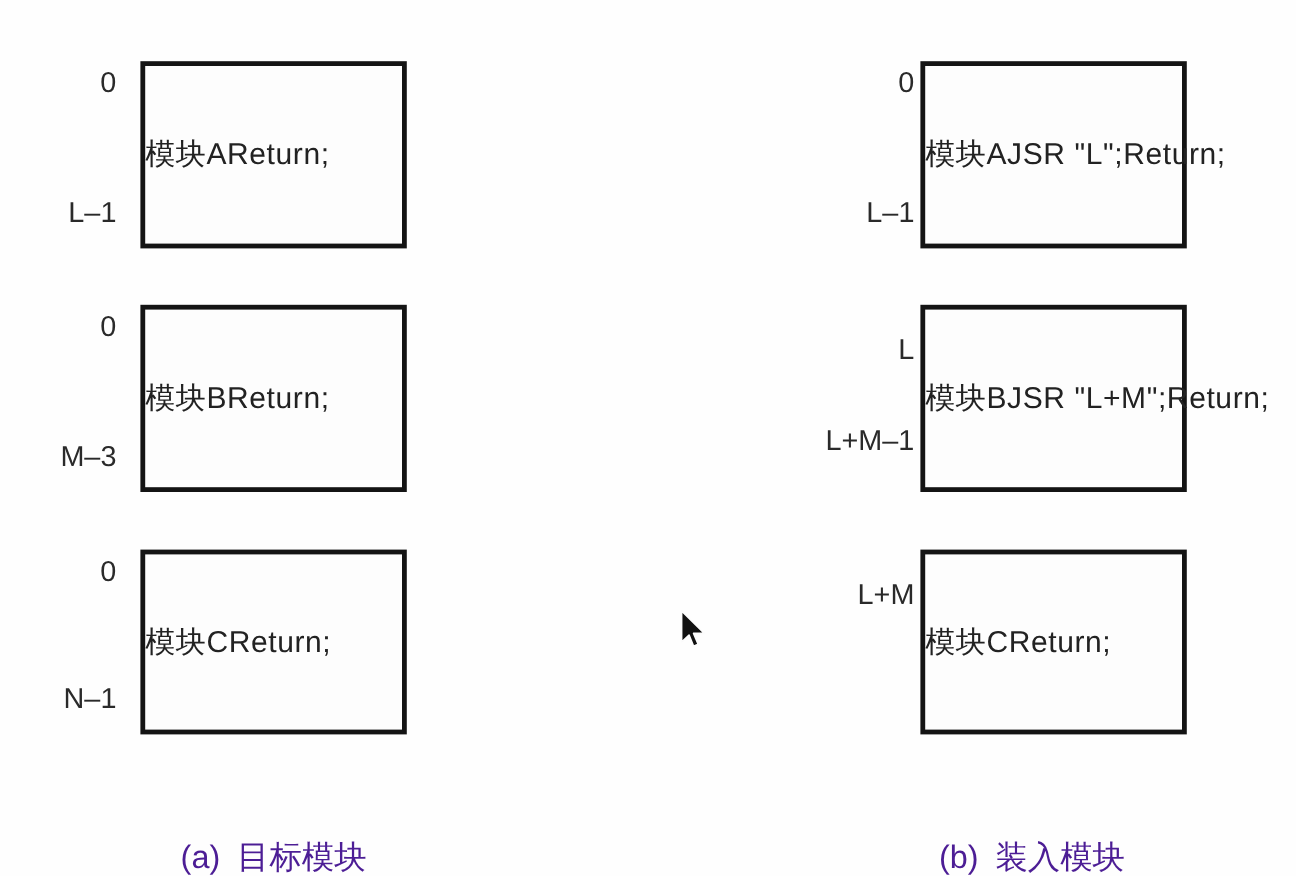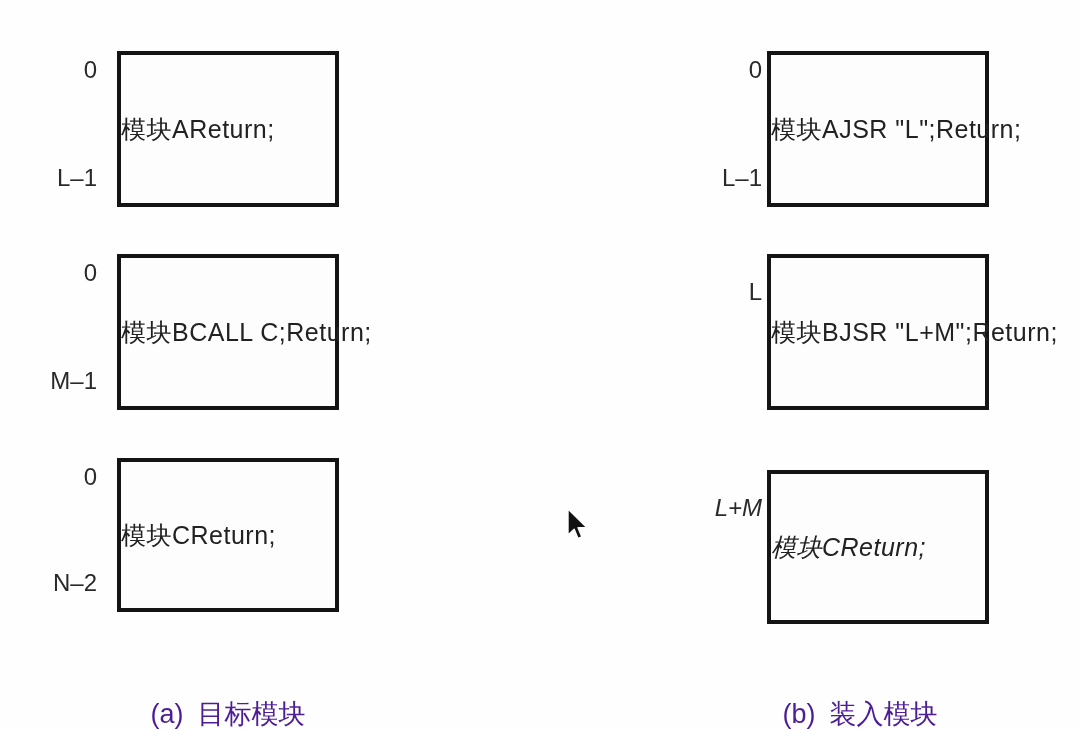--- a/index.html
+++ b/index.html
@@ -72,33 +72,32 @@
     </div>
     <div class="box">
       <div class="line">模块A</div>
       <div class="line">Return;</div>
     </div>
   </div>
 
   <div class="row ca" style="left:30px; top:254px; height:156px;">
     <div class="labels lab-std">
       <span>0</span>
-      <span>M–1</span>
+      <span>M–3</span>
     </div>
     <div class="box">
       <div class="line">模块B</div>
-      <div class="line">CALL C;</div>
       <div class="line">Return;</div>
     </div>
   </div>
 
   <div class="row ca" style="left:30px; top:458px; height:154px;">
     <div class="labels lab-std">
       <span>0</span>
-      <span>N–2</span>
+      <span>N–1</span>
     </div>
     <div class="box">
       <div class="line">模块C</div>
       <div class="line"></div>
       <div class="line">Return;</div>
     </div>
   </div>
 
   <div class="caption" style="left:117px; width:222px;">
     <span class="idx">(a)</span><span>目标模块</span>
@@ -112,29 +111,30 @@
     <div class="box">
       <div class="line">模块A</div>
       <div class="line">JSR "L";</div>
       <div class="line">Return;</div>
     </div>
   </div>
 
   <div class="row cb" style="left:645px; top:254px; height:156px;">
     <div class="labels lab-deep">
       <span>L</span>
+      <span>L+M–1</span>
     </div>
     <div class="box">
       <div class="line">模块B</div>
       <div class="line">JSR "L+M";</div>
       <div class="line">Return;</div>
     </div>
   </div>
 
-  <div class="row cb" style="left:645px; top:470px; height:154px;font-style:italic;">
+  <div class="row cb" style="left:645px; top:458px; height:154px;">
     <div class="labels lab-deep">
       <span>L+M</span>
     </div>
     <div class="box">
       <div class="line">模块C</div>
       <div class="line"></div>
       <div class="line">Return;</div>
     </div>
   </div>
 

